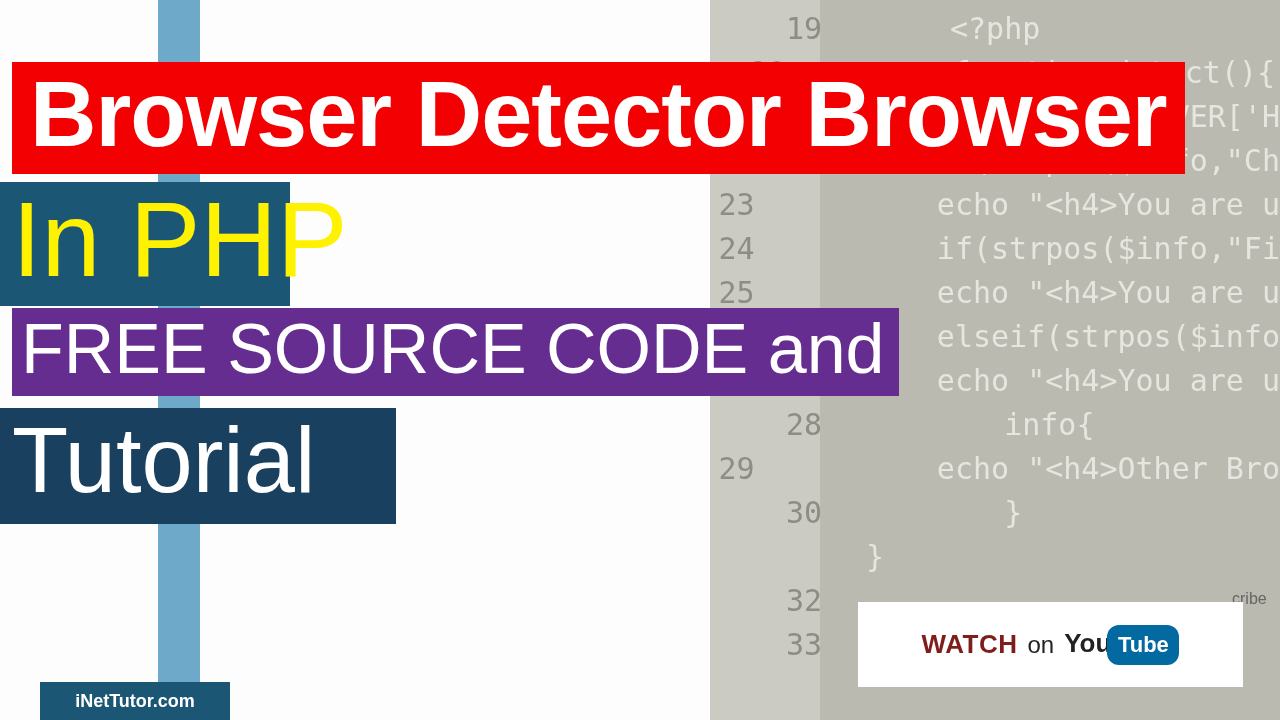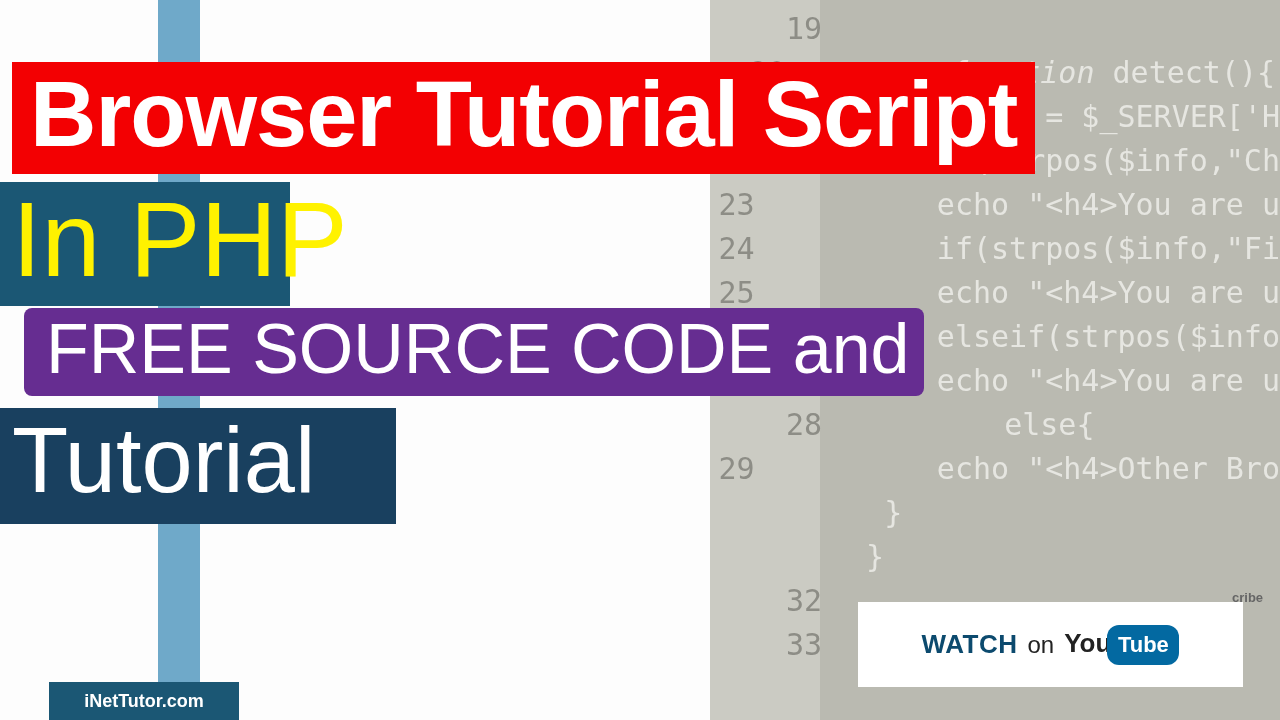--- a/index.html
+++ b/index.html
@@ -13,44 +13,45 @@
   .code-lines { position: absolute; left: 0; top: 0; width: 100%; padding-top: 6px; }
   .code-row { display: flex; height: 44px; align-items: center; font-size: 30px; color: #e6e6e1; }
   .ln { width: 120px; text-align: right; padding-right: 8px; color: #8d8d86; font-size: 30px; }
   .ln .arrow { color: #8d8d86; }
   .code-text { white-space: pre; padding-left: 120px; }
   .kw { font-style: italic; }
 
   .title-red { position: absolute; left: 12px; top: 62px; background: #f30002; color: #fff; font-weight: 700; font-size: 92px; letter-spacing: -1px; padding: 6px 18px 14px 18px; line-height: 1; }
   .band-teal { position: absolute; left: 0; top: 182px; width: 290px; height: 124px; background: #1b5774; }
   .in-php { position: absolute; left: 12px; top: 186px; color: #fff200; font-size: 106px; font-weight: 400; line-height: 1; }
-  .band-purple { position: absolute; left: 24px; top: 308px; background: #662d91; color: #fff; font-size: 70px; font-weight: 400; padding: 6px 14px 12px 22px; line-height: 1; border-radius: 8px; }
+  .band-purple { position: absolute; left: 12px; top: 308px; background: #662d91; color: #fff; font-size: 70px; font-weight: 400; padding: 6px 14px 12px 9px; line-height: 1; }
   .band-navy { position: absolute; left: 0; top: 408px; width: 396px; height: 116px; background: #19405f; }
   .tutorial { position: absolute; left: 12px; top: 414px; color: #fff; font-size: 92px; font-weight: 400; line-height: 1; }
 
   .yt-box { position: absolute; left: 858px; top: 602px; width: 385px; height: 85px; background: #fff; display: flex; align-items: center; justify-content: center; gap: 10px; }
-  .yt-watch { font-weight: 900; font-size: 26px; letter-spacing: 0.5px; color: #0c4a6e; }
+  .yt-watch { font-weight: 900; font-size: 26px; letter-spacing: 0.5px; color: #7f1d1d; }
   .yt-on { font-weight: 400; font-size: 24px; color: #222; }
   .yt-you { font-weight: 900; font-size: 26px; color: #222; }
   .yt-tube { display: inline-flex; align-items: center; justify-content: center; width: 72px; height: 40px; background: #0369a1; border-radius: 12px; color: #fff; font-weight: 900; font-size: 22px; margin-left: -4px; }
-  .subscribe-hint { position: absolute; left: 1232px; top: 590px; font-size: 13px; color: #666; font-weight: bold; }
+  .subscribe-hint { position: absolute; left: 1232px; top: 590px; font-size: 16px; color: #666; }
 
-  .footer-badge { position: absolute; left: 49px; top: 682px; width: 190px; height: 38px; background: #1b5774; color: #fff; display: flex; align-items: center; justify-content: center; font-size: 18px; font-weight: 700; }
+  .footer-badge { position: absolute; left: 40px; top: 682px; width: 190px; height: 38px; background: #1b5774; color: #fff; display: flex; align-items: center; justify-content: center; font-size: 18px; font-weight: 700; }
 </style>
 </head>
 <body>
 
 <div class="bg-left"></div>
 <div class="blue-stripe"></div>
 
 <div class="code-panel">
   <div class="gutter"></div>
   <div class="code-lines" id="code-lines">
       <div class="code-row">
         <div class="ln">19</div>
+        <div class="code-text">&lt;?php</div>
       </div>
       <div class="code-row">
         <div class="ln">20 <span class="arrow">▾</span></div>
         <div class="code-text"><span class="kw">function</span> detect(){</div>
       </div>
       <div class="code-row">
         <div class="ln">21</div>
         <div class="code-text">   $info = $_SERVER['H</div>
       </div>
       <div class="code-row">
@@ -72,44 +73,45 @@
       <div class="code-row">
         <div class="ln">26</div>
         <div class="code-text">   elseif(strpos($info</div>
       </div>
       <div class="code-row">
         <div class="ln">27</div>
         <div class="code-text">   echo "&lt;h4&gt;You are u</div>
       </div>
       <div class="code-row">
         <div class="ln">28</div>
-        <div class="code-text">   else{</div>
+        <div class="code-text">   info{</div>
       </div>
       <div class="code-row">
         <div class="ln">29</div>
         <div class="code-text">   echo "&lt;h4&gt;Other Bro</div>
       </div>
       <div class="code-row">
+        <div class="ln">30</div>
         <div class="code-text">   }</div>
       </div>
       <div class="code-row">
         <div class="code-text">  }</div>
       </div>
       <div class="code-row">
         <div class="ln">32</div>
         <div class="code-text"></div>
       </div>
       <div class="code-row">
         <div class="ln">33</div>
         <div class="code-text"></div>
       </div>
     </div>
 </div>
 
-<div class="title-red">Browser Tutorial Script</div>
+<div class="title-red">Browser Detector Browser</div>
 <div class="band-teal"></div>
 <div class="in-php">In PHP</div>
 <div class="band-purple">FREE SOURCE CODE and</div>
 <div class="band-navy"></div>
 <div class="tutorial">Tutorial</div>
 
 <div class="subscribe-hint">cribe</div>
 
 <div class="yt-box">
   <span class="yt-watch">WATCH</span>

